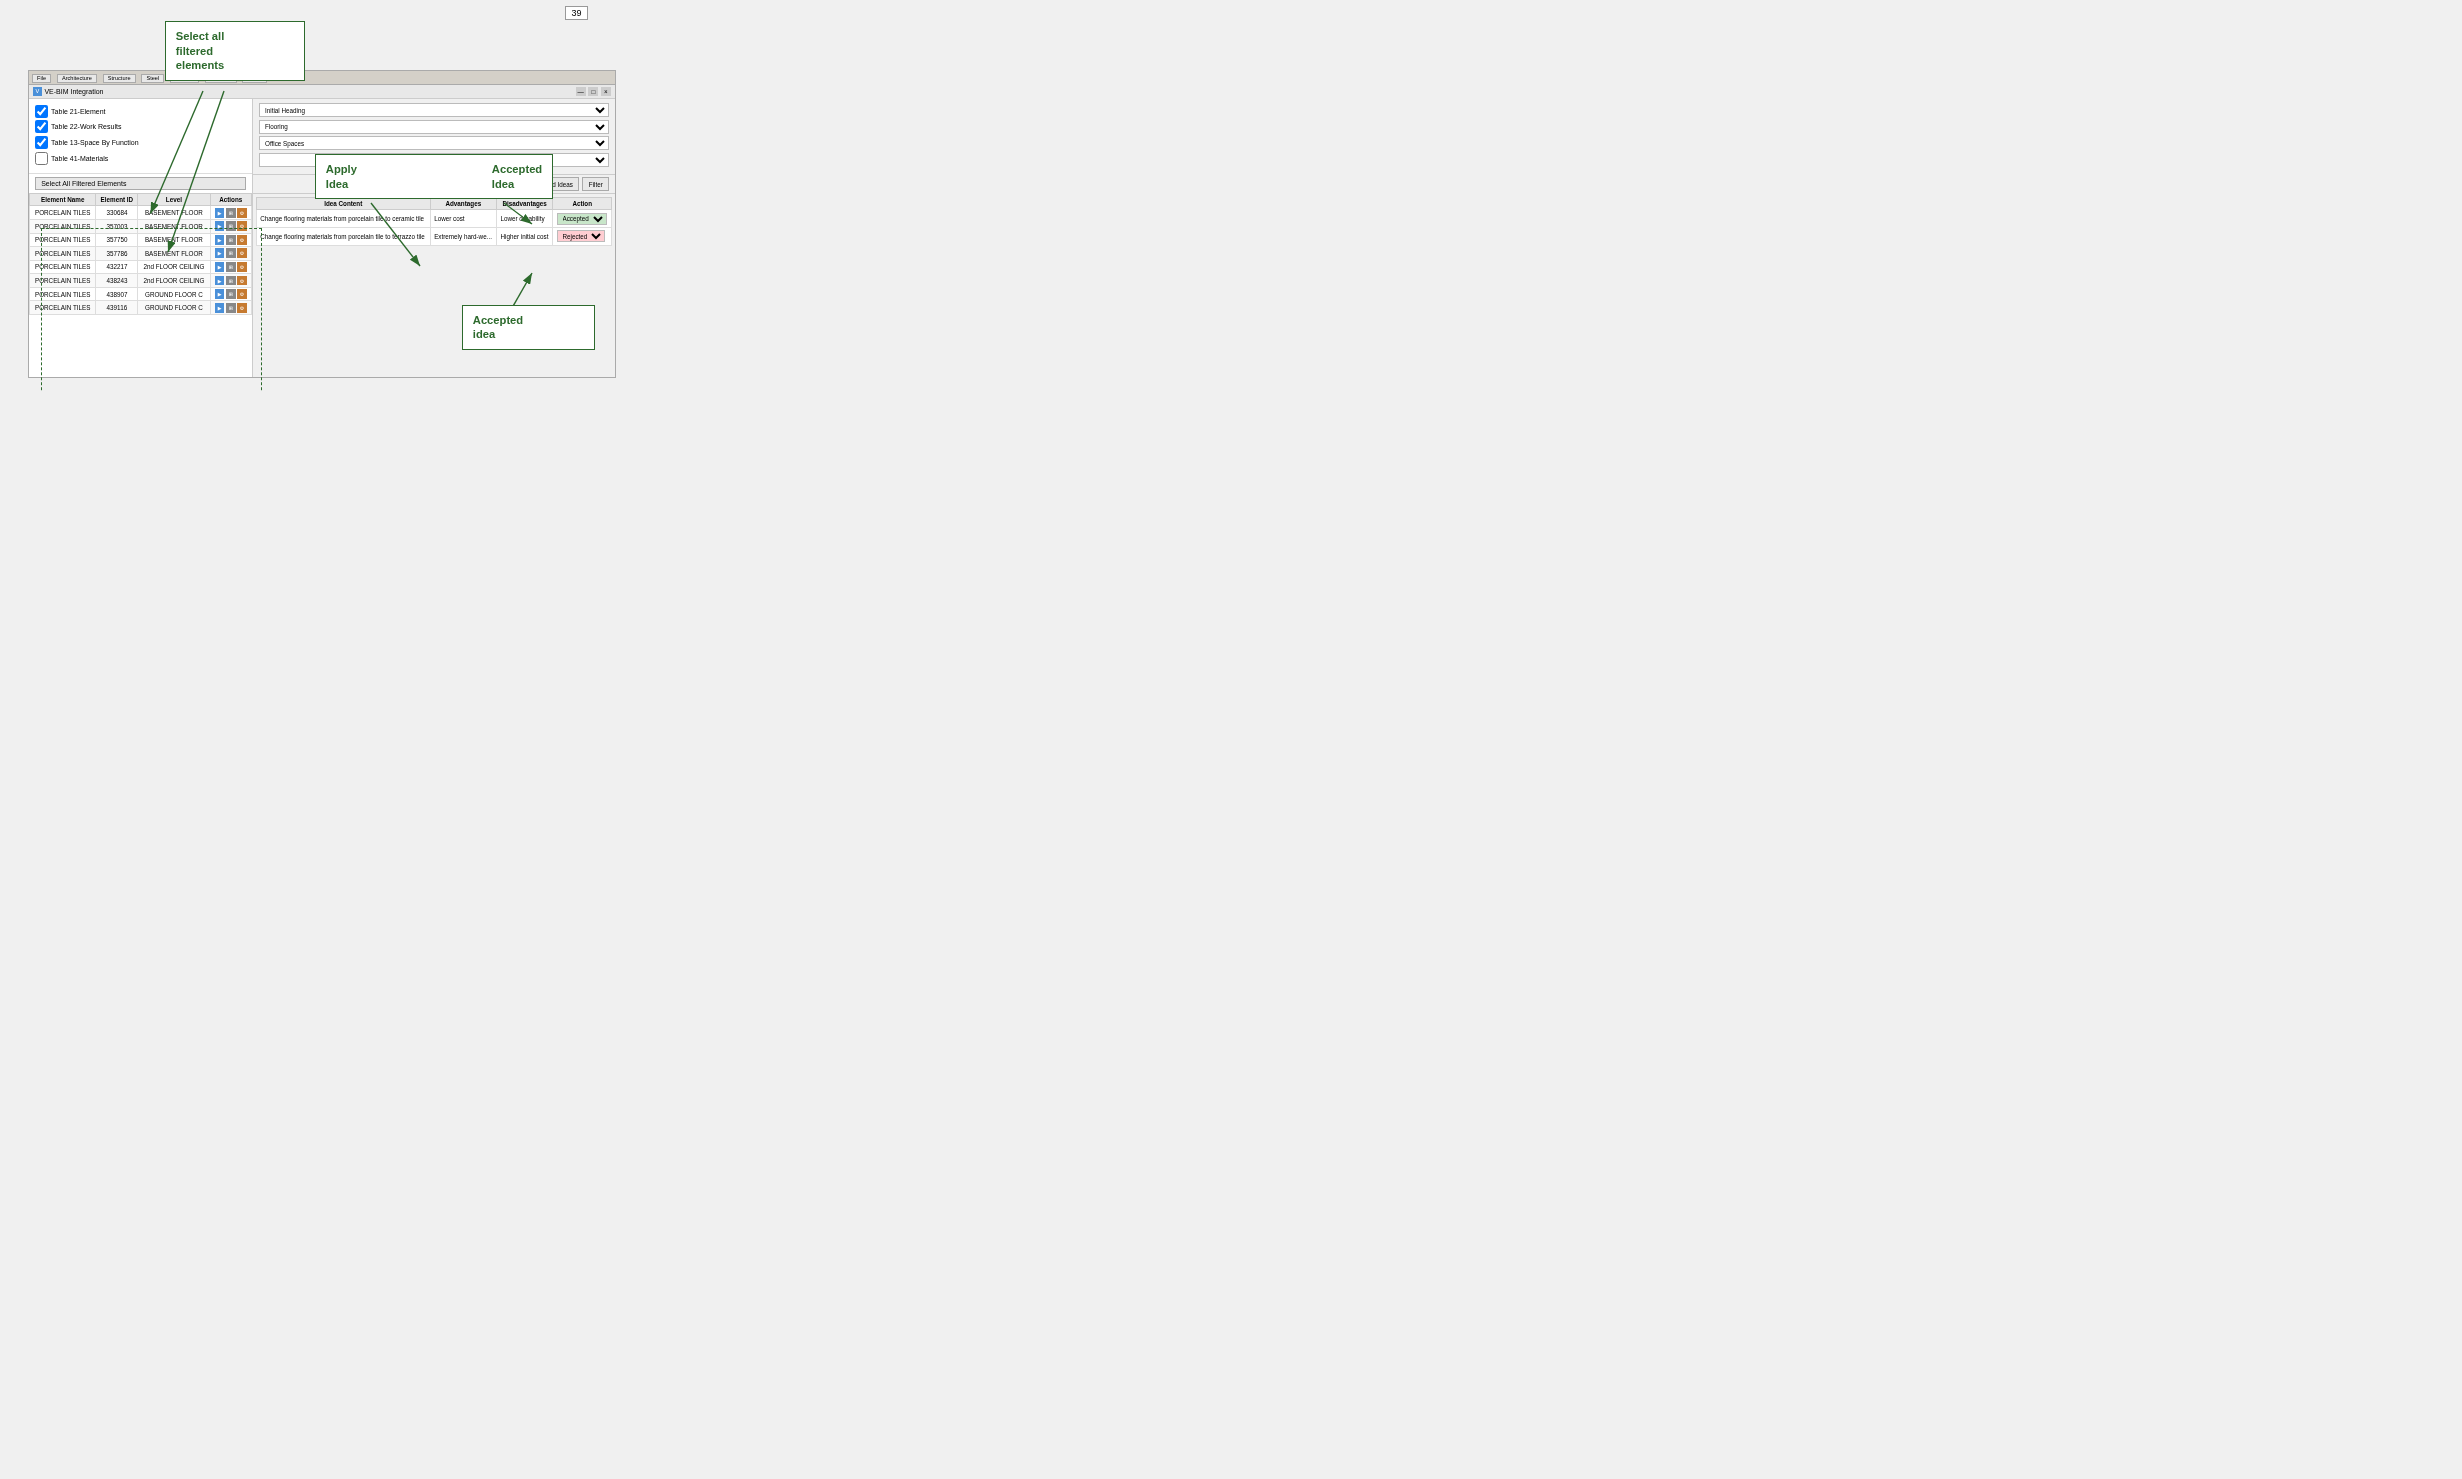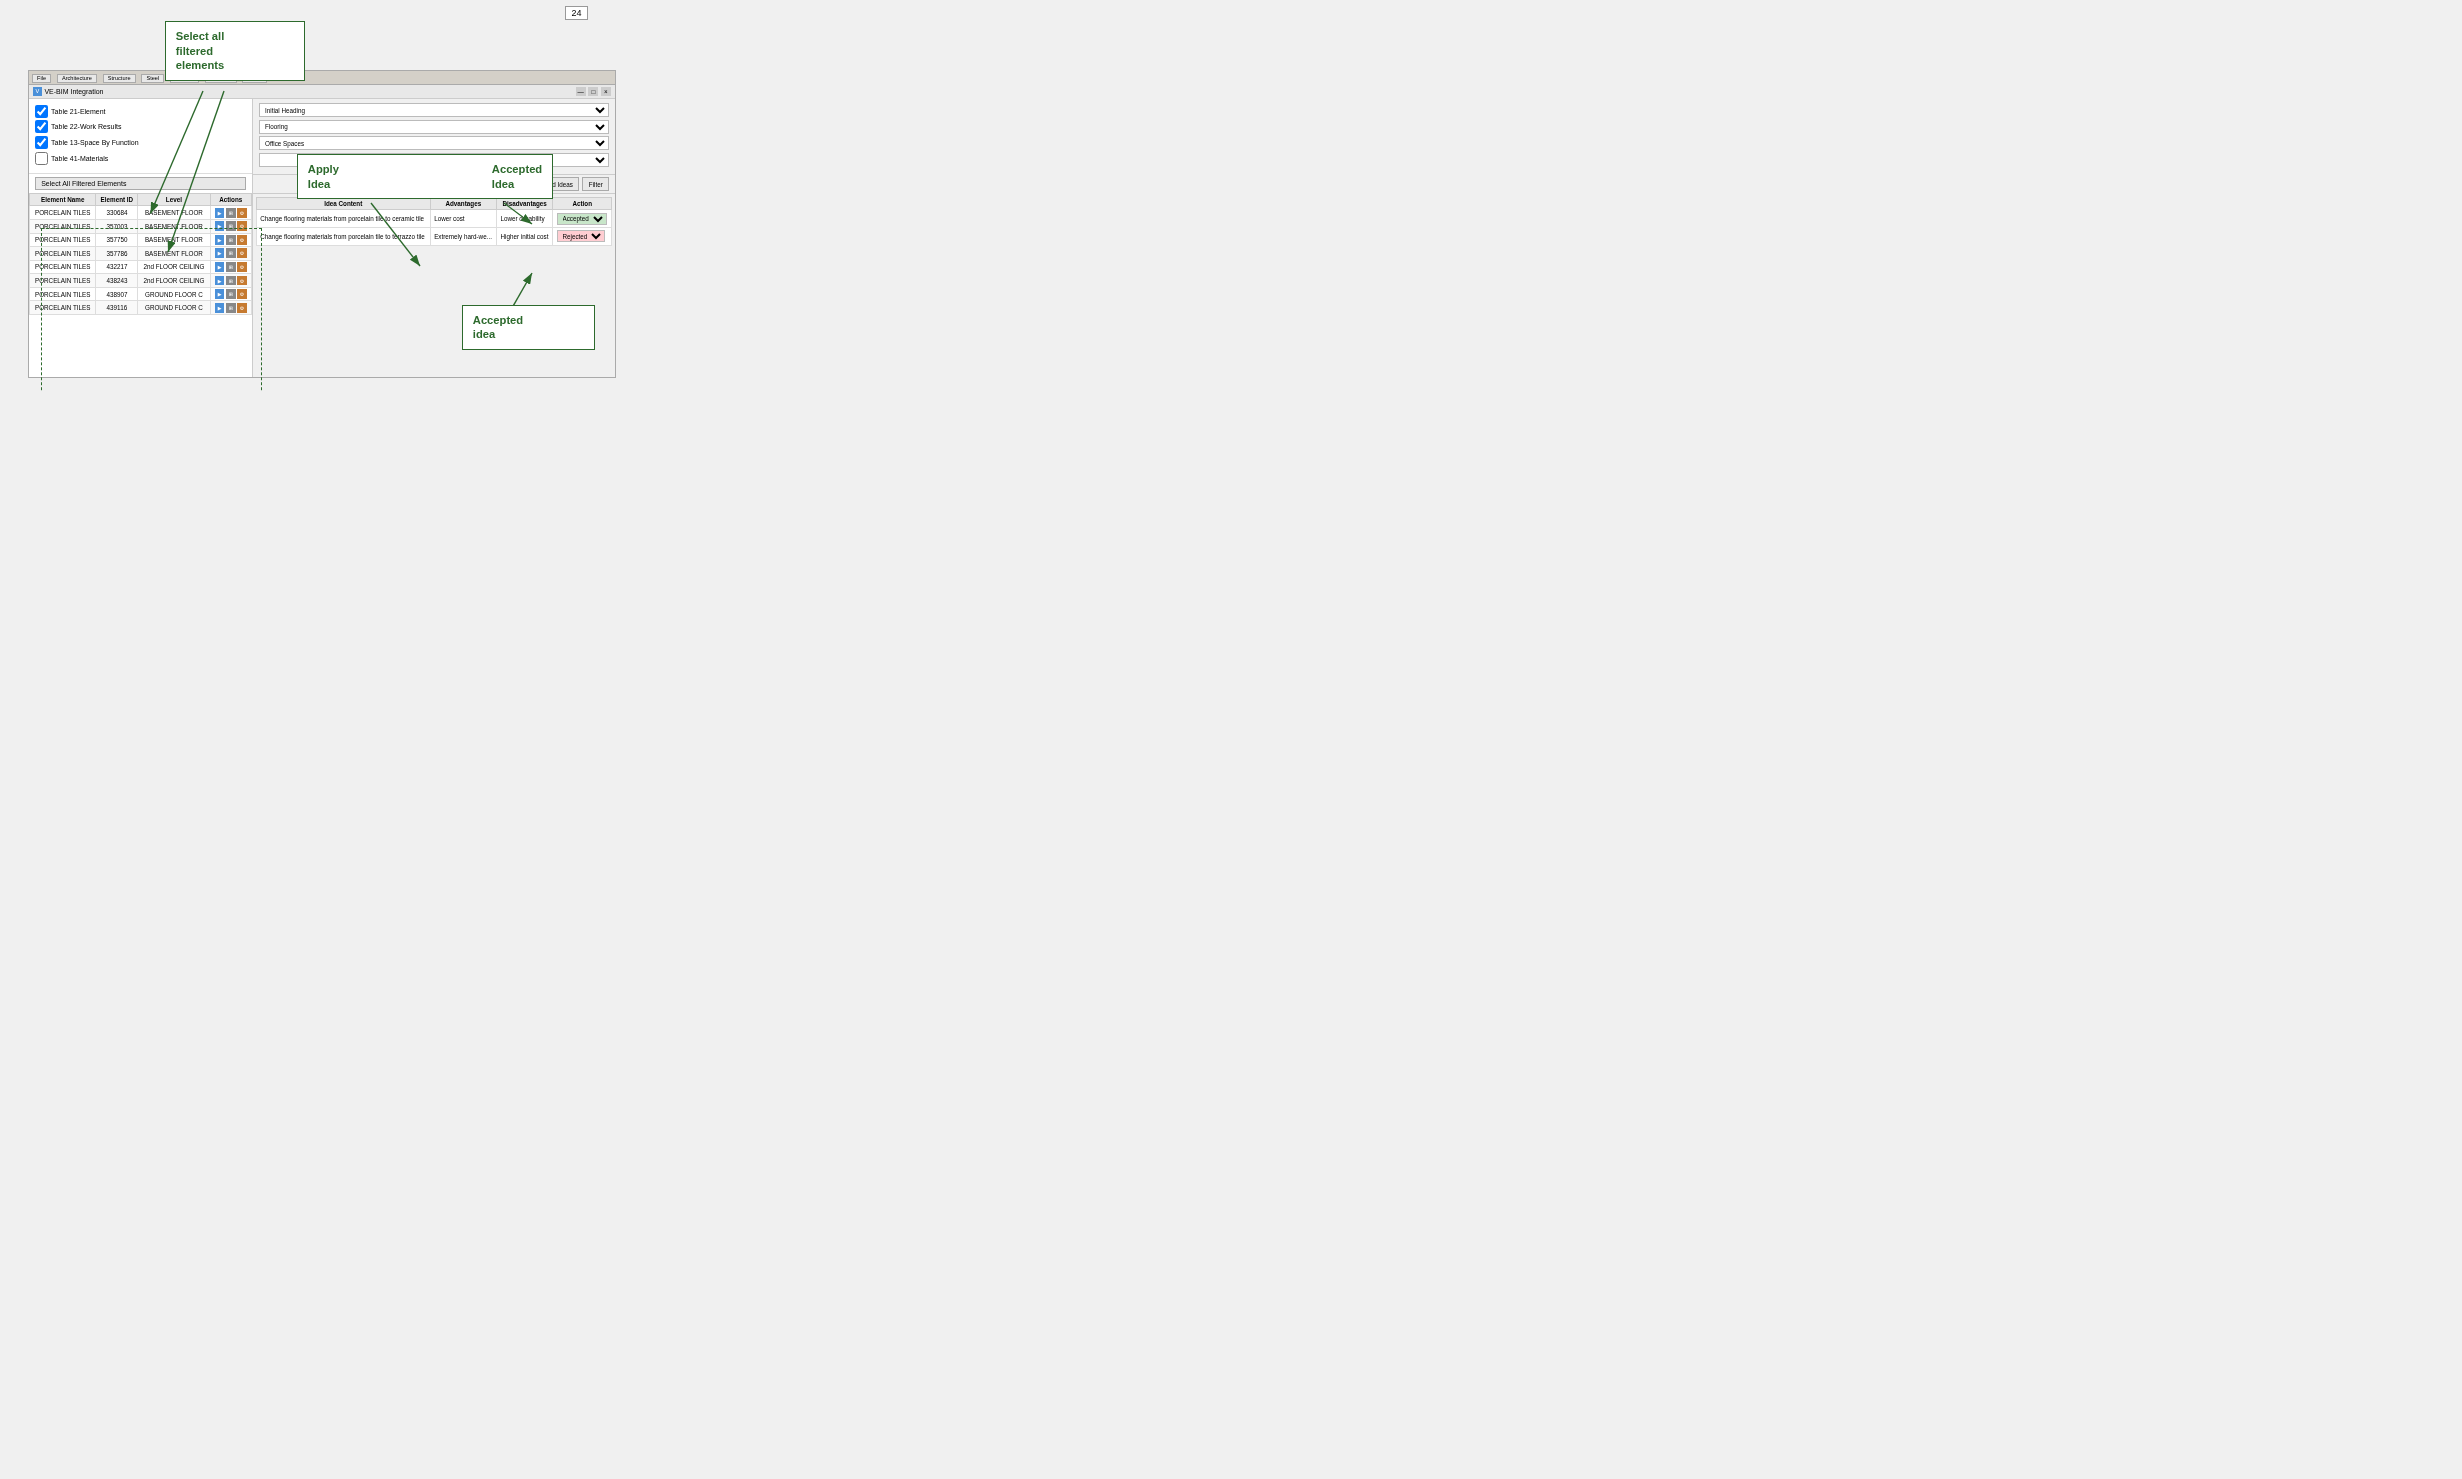--- a/index.html
+++ b/index.html
@@ -292,27 +292,27 @@
       padding: 0.7px 4.2px;
       background: #e8e8e8;
       border: 0.7px solid #aaa;
       font-size: 5.6px;
       cursor: pointer;
     }
   </style>
 </head>
 <body>
 
-<div class="page-number">24</div>
+<div class="page-number">39</div>
 
 <div class="annotation-box select-all">
   Select all<br>filtered<br>elements
 </div>
 
-<div class="annotation-box apply-idea" style="right: 77px; top: 154px; width: 256px; display:flex; justify-content: space-between;">
+<div class="annotation-box apply-idea" style="right: 77px; top: 154px; width: 238px; display:flex; justify-content: space-between;">
   <span>Apply<br>Idea</span>
   <span>Accepted<br>Idea</span>
 </div>
 
 <div class="annotation-box accepted-idea">
   Accepted<br>idea
 </div>
 
 <svg class="arrows-overlay" viewBox="0 0 900 560">
 

